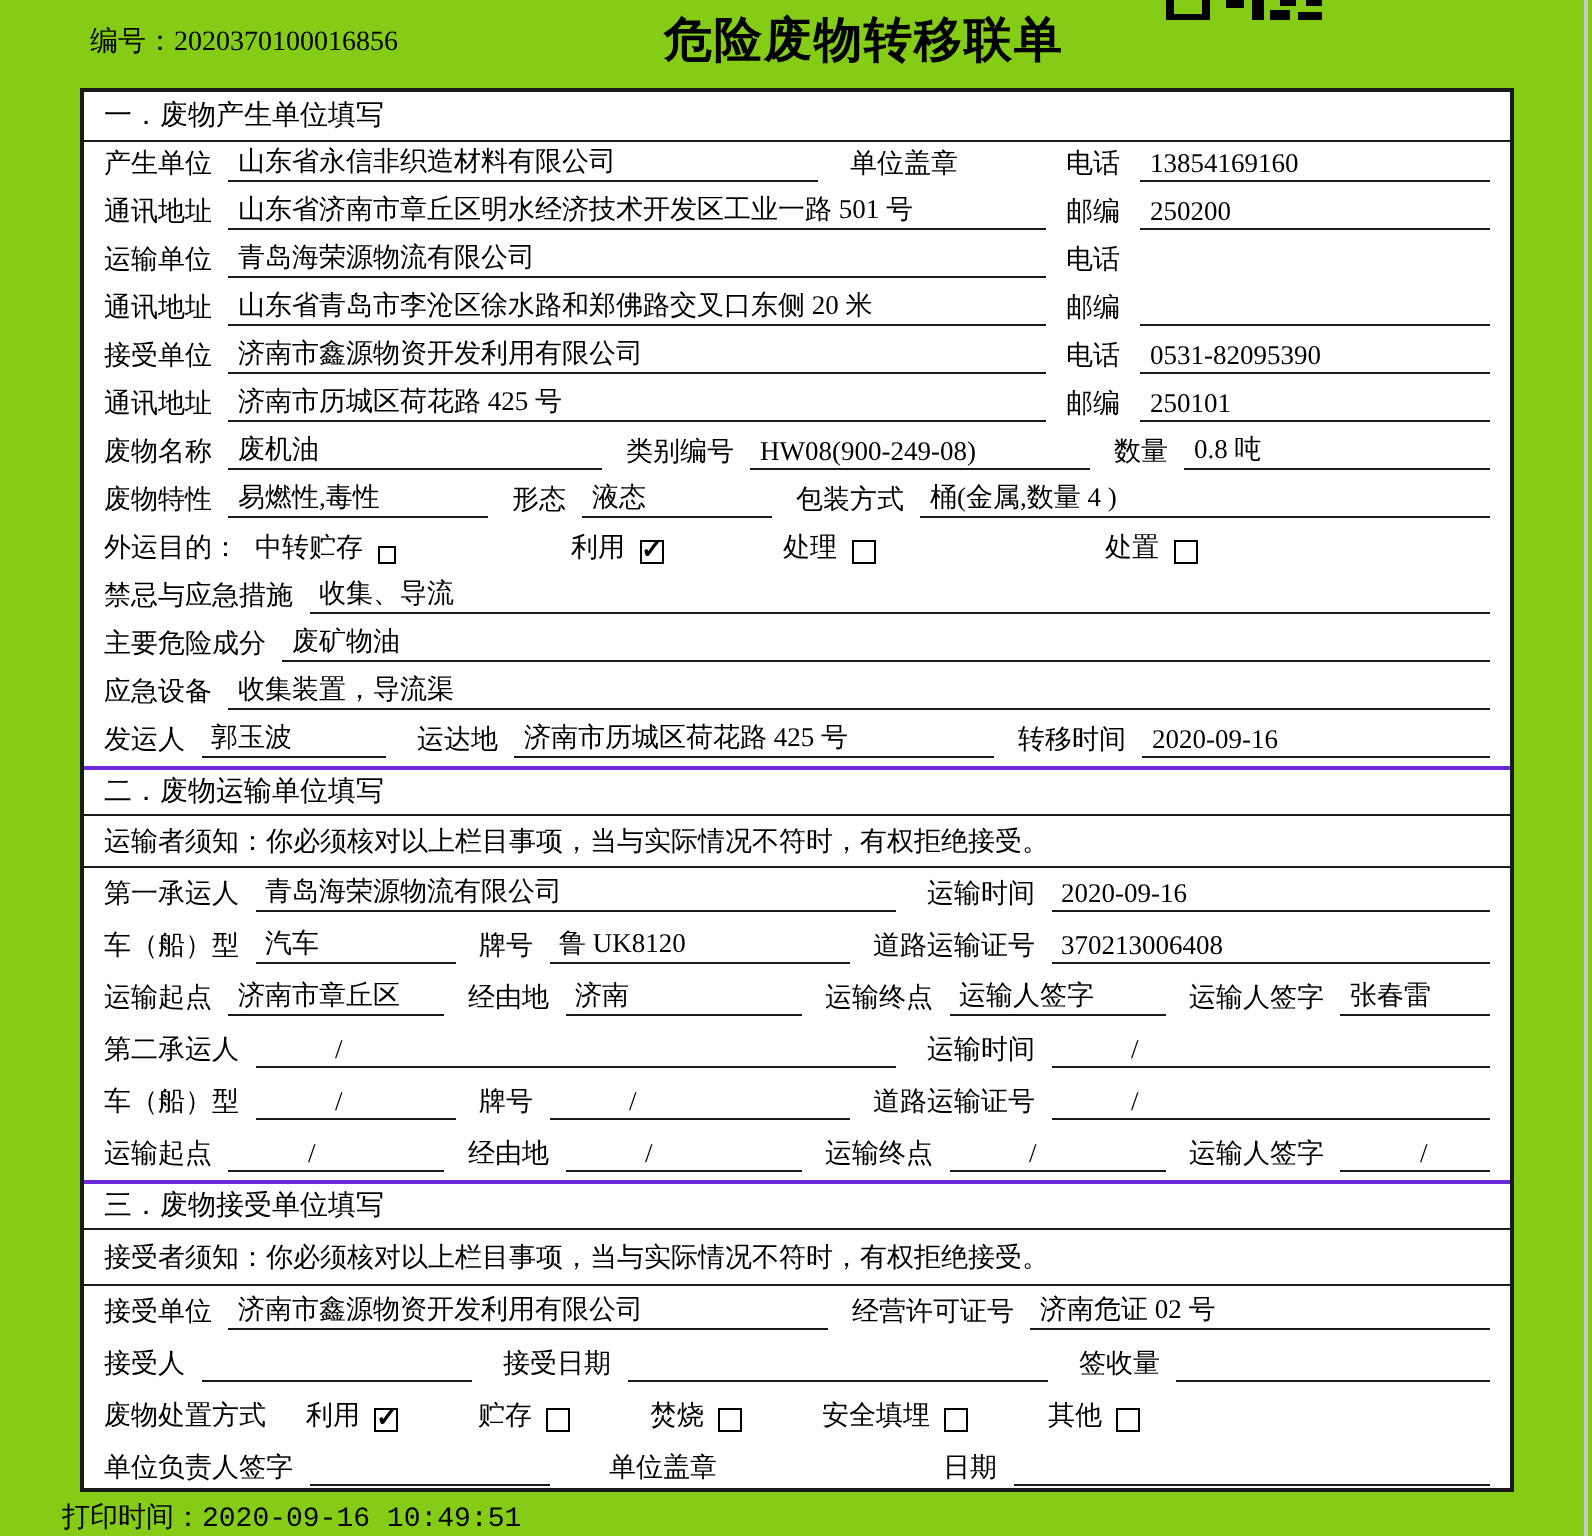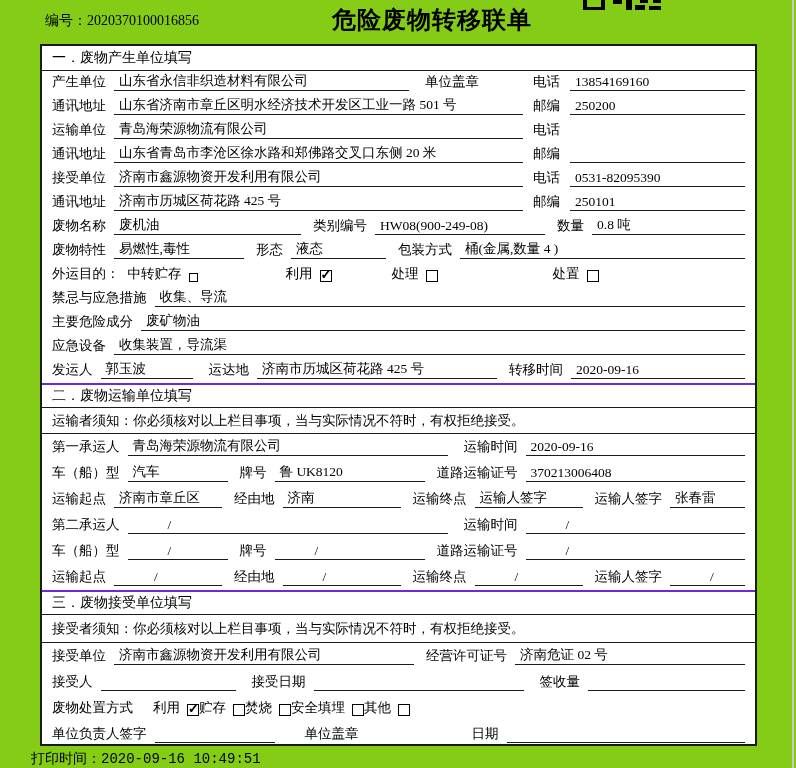--- a/index.html
+++ b/index.html
@@ -30,21 +30,21 @@
   .u.grow { flex:1 1 auto; }
   .u.slash { text-indent:40px; }
   .rgroup { display:flex; align-items:flex-end; width:212px; flex-shrink:0; margin-left:10px;justify-content:space-between; }
   .rgroup .lbl { margin-right:10px; }
   .spacer { flex:1 1 auto; }
   .cb { width:12px; height:12px; border:1px solid #000; display:inline-block; position:relative;
         margin-left:7px; flex-shrink:0; margin-bottom:1px; }
   .cb.small { width:9px; height:9px; }
   .cb.checked::after { content:"\2713"; position:absolute; left:0px; top:-4px; font-size:13px; font-weight:bold; }
   .opt { flex-shrink:0; }
-  .ml12{margin-left:12px}.ml16{margin-left:16px}.ml30{margin-left:30px}.ml40{}
+  .ml12{margin-left:12px}.ml16{margin-left:16px}.ml30{margin-left:30px}.ml40{margin-left:40px}
   .ml60{margin-left:60px}.ml88{margin-left:88px}.ml105{margin-left:105px}.ml115{margin-left:115px}
   .w92{width:92px}.w95{width:95px}.w100{width:100px}.w108{width:108px}.w118{width:118px}
   .w120{width:120px}.w130{width:130px}.w135{width:135px}.w150{width:150px}.w170{width:170px}
   .w187{width:187px}.w210{width:210px}.w240{width:240px}.w295{width:295px}.w300{width:300px}.w320{width:320px}
 
   .print-line { position:absolute; left:31px; top:750px; font-size:14px; white-space:nowrap;font-family:Liberation Mono, monospace; }
 </style>
 </head>
 <body>
 

